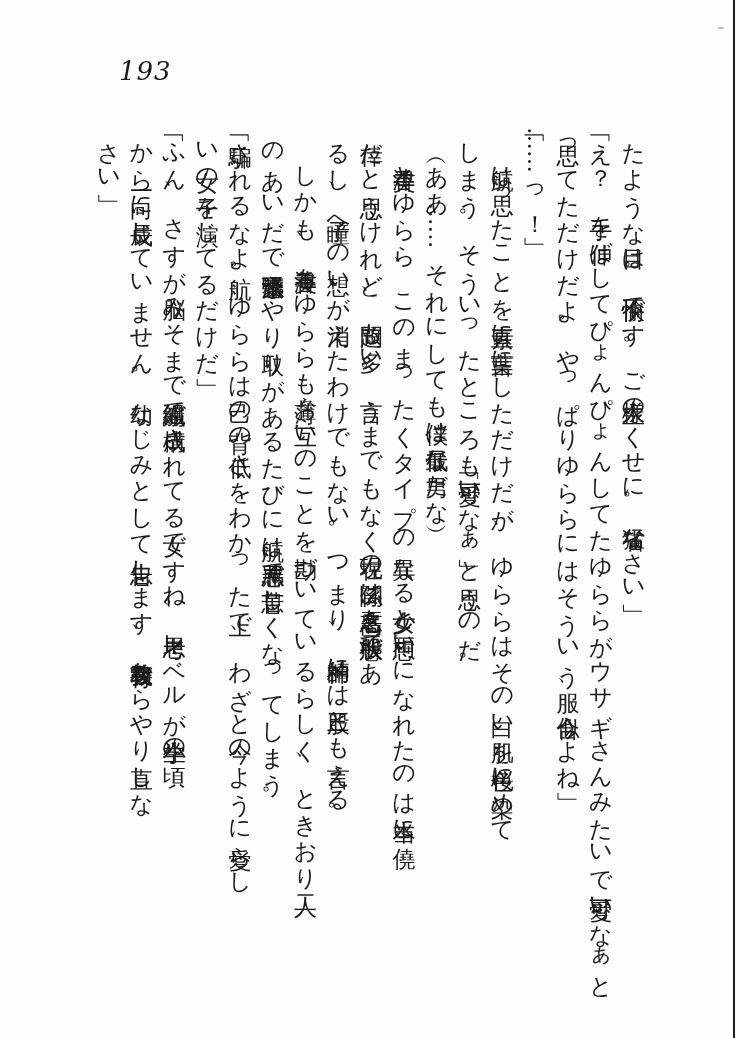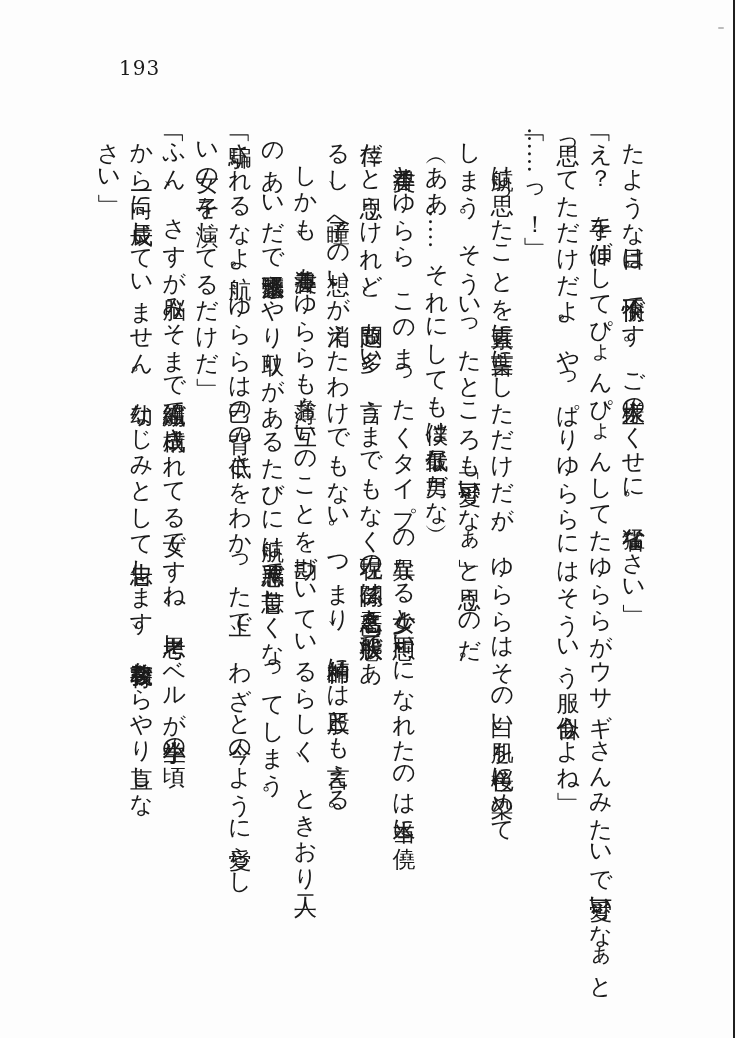--- a/index.html
+++ b/index.html
@@ -41,21 +41,22 @@
     height: 2px;
     background: #9a9a9a;
     opacity: 0.65;
     border-radius: 1px;
   }
   .page-number {
     position: absolute;
     top: 56px;
     left: 119px;
     font-family: "DejaVu Serif", "Liberation Serif", serif;
-    font-size: 20px;
+    font-style: italic;
+    font-size: 26px;
     letter-spacing: 1px;
     color: var(--text, #1a1a1a);
   }
   .text-block {
     position: absolute;
     top: 127px;
     right: 86px;
     height: 890px;
     writing-mode: vertical-rl;
     text-orientation: mixed;

